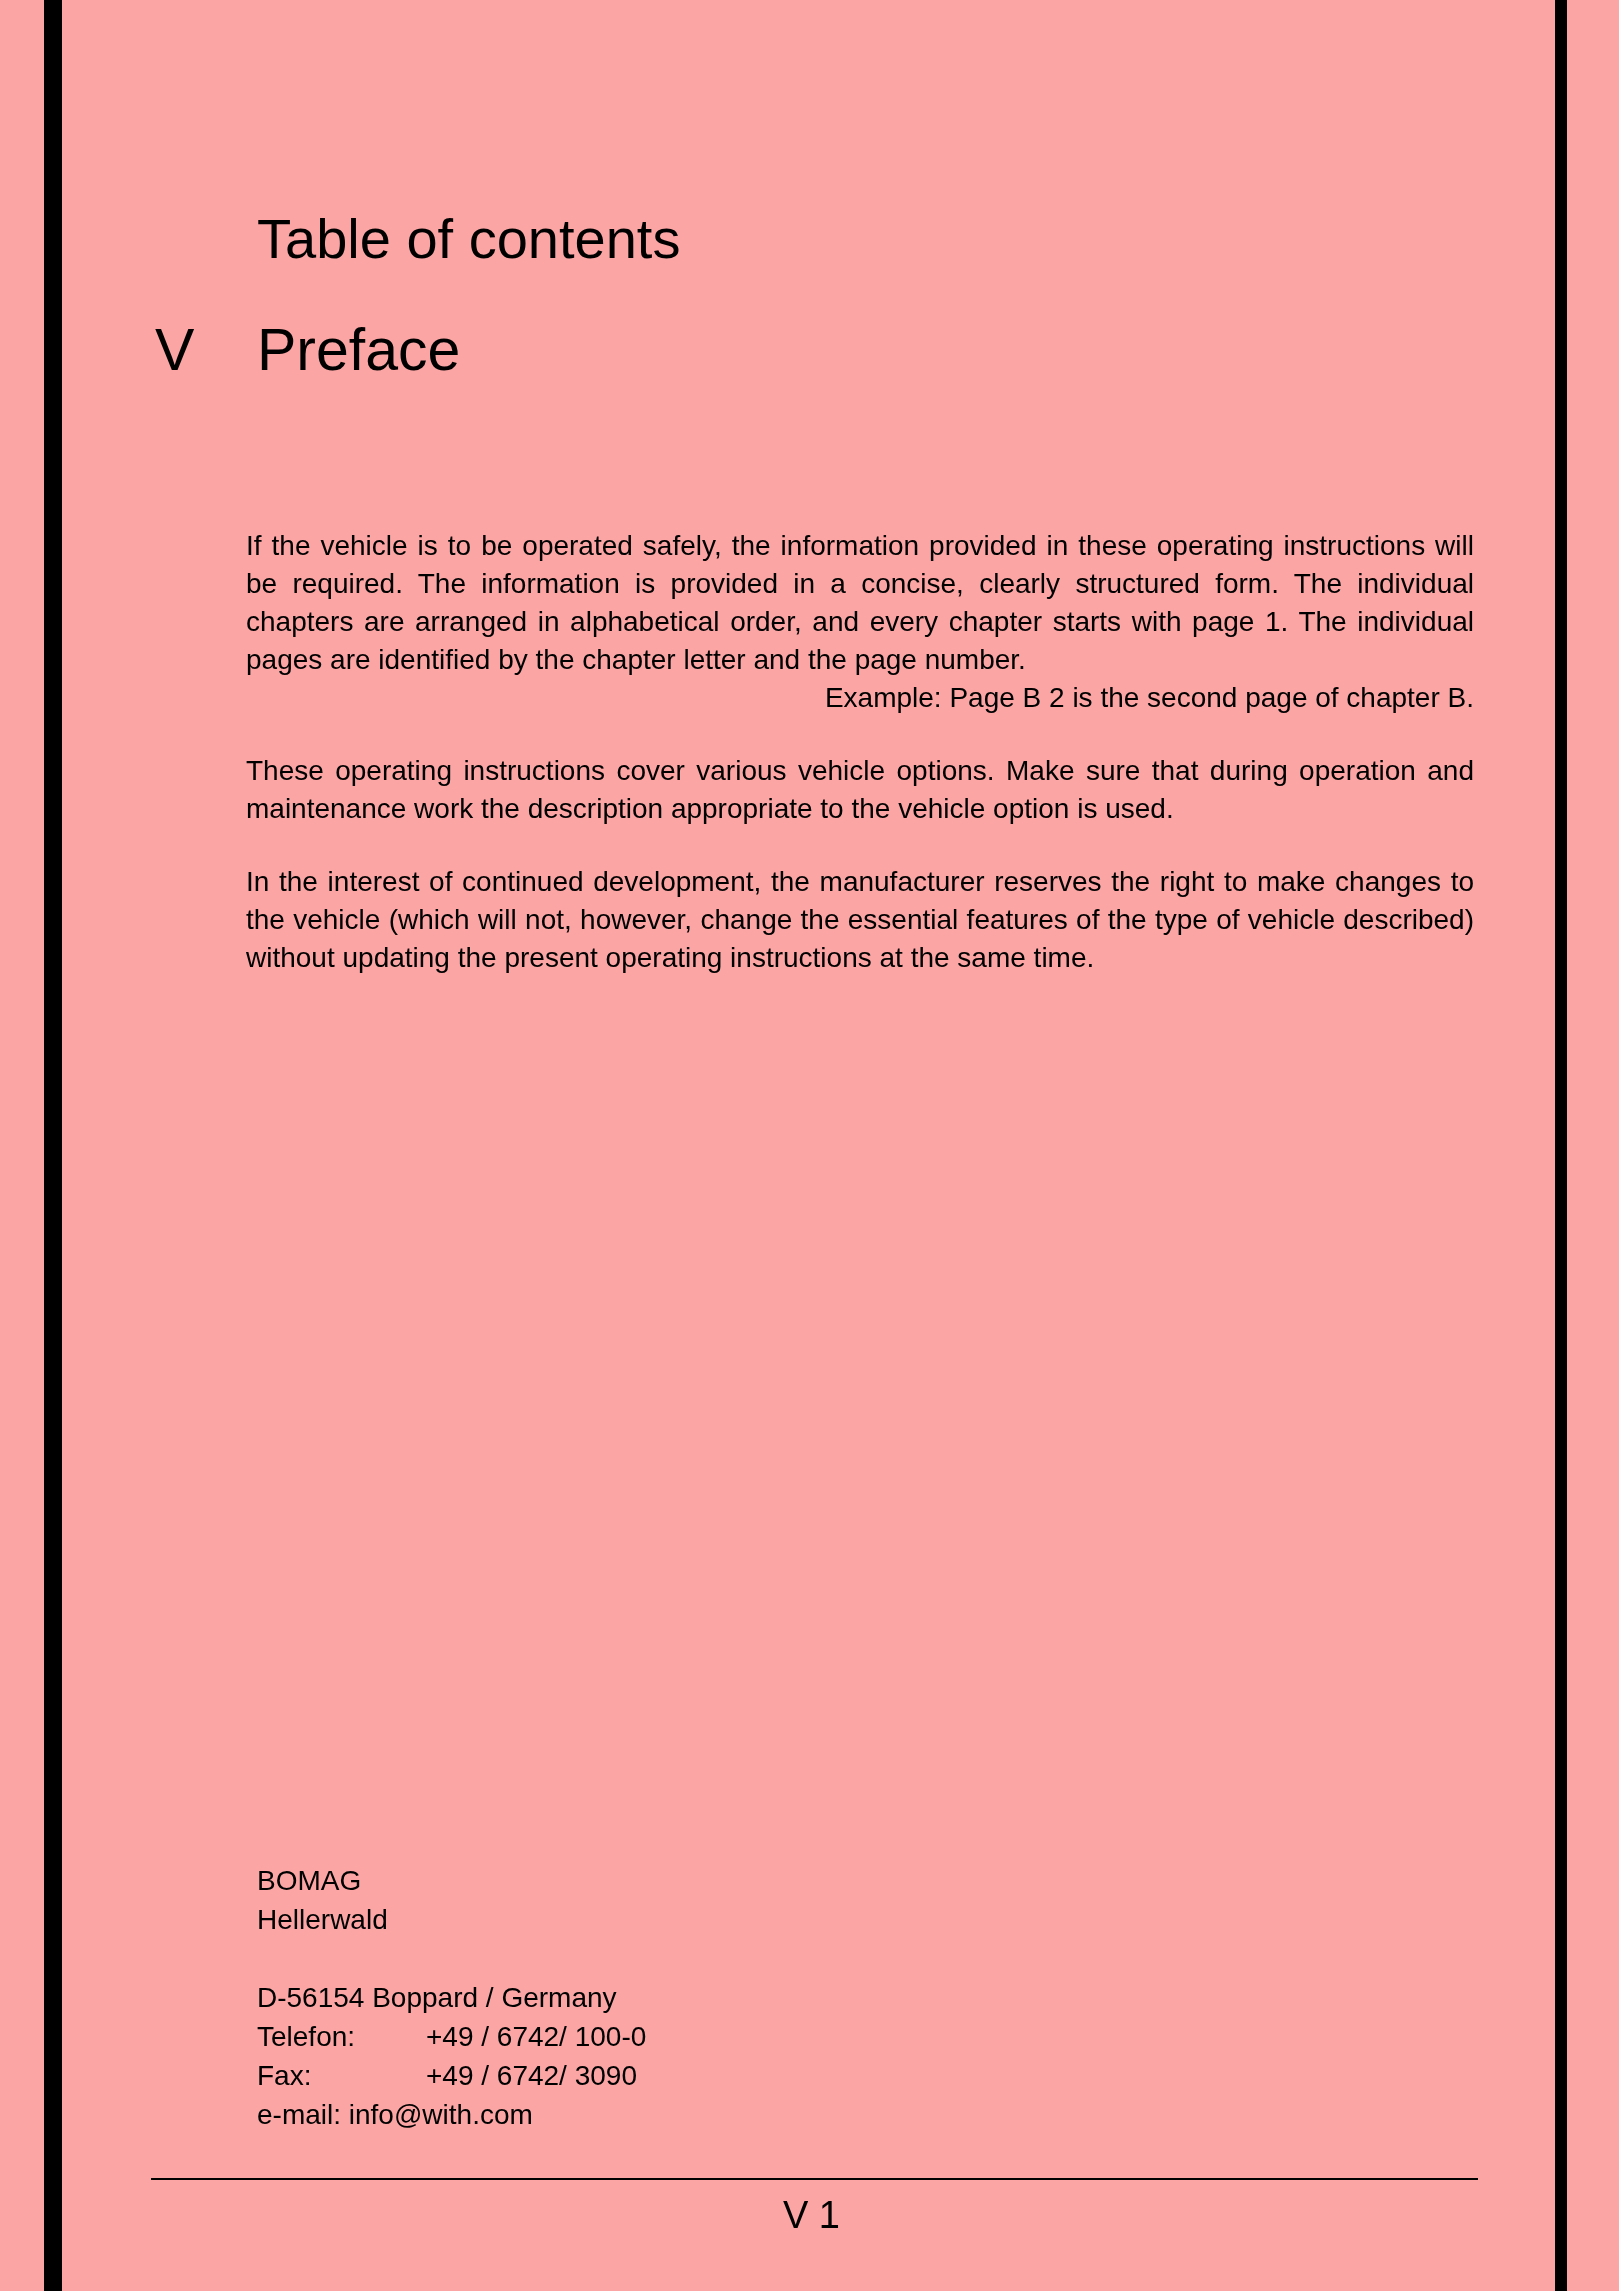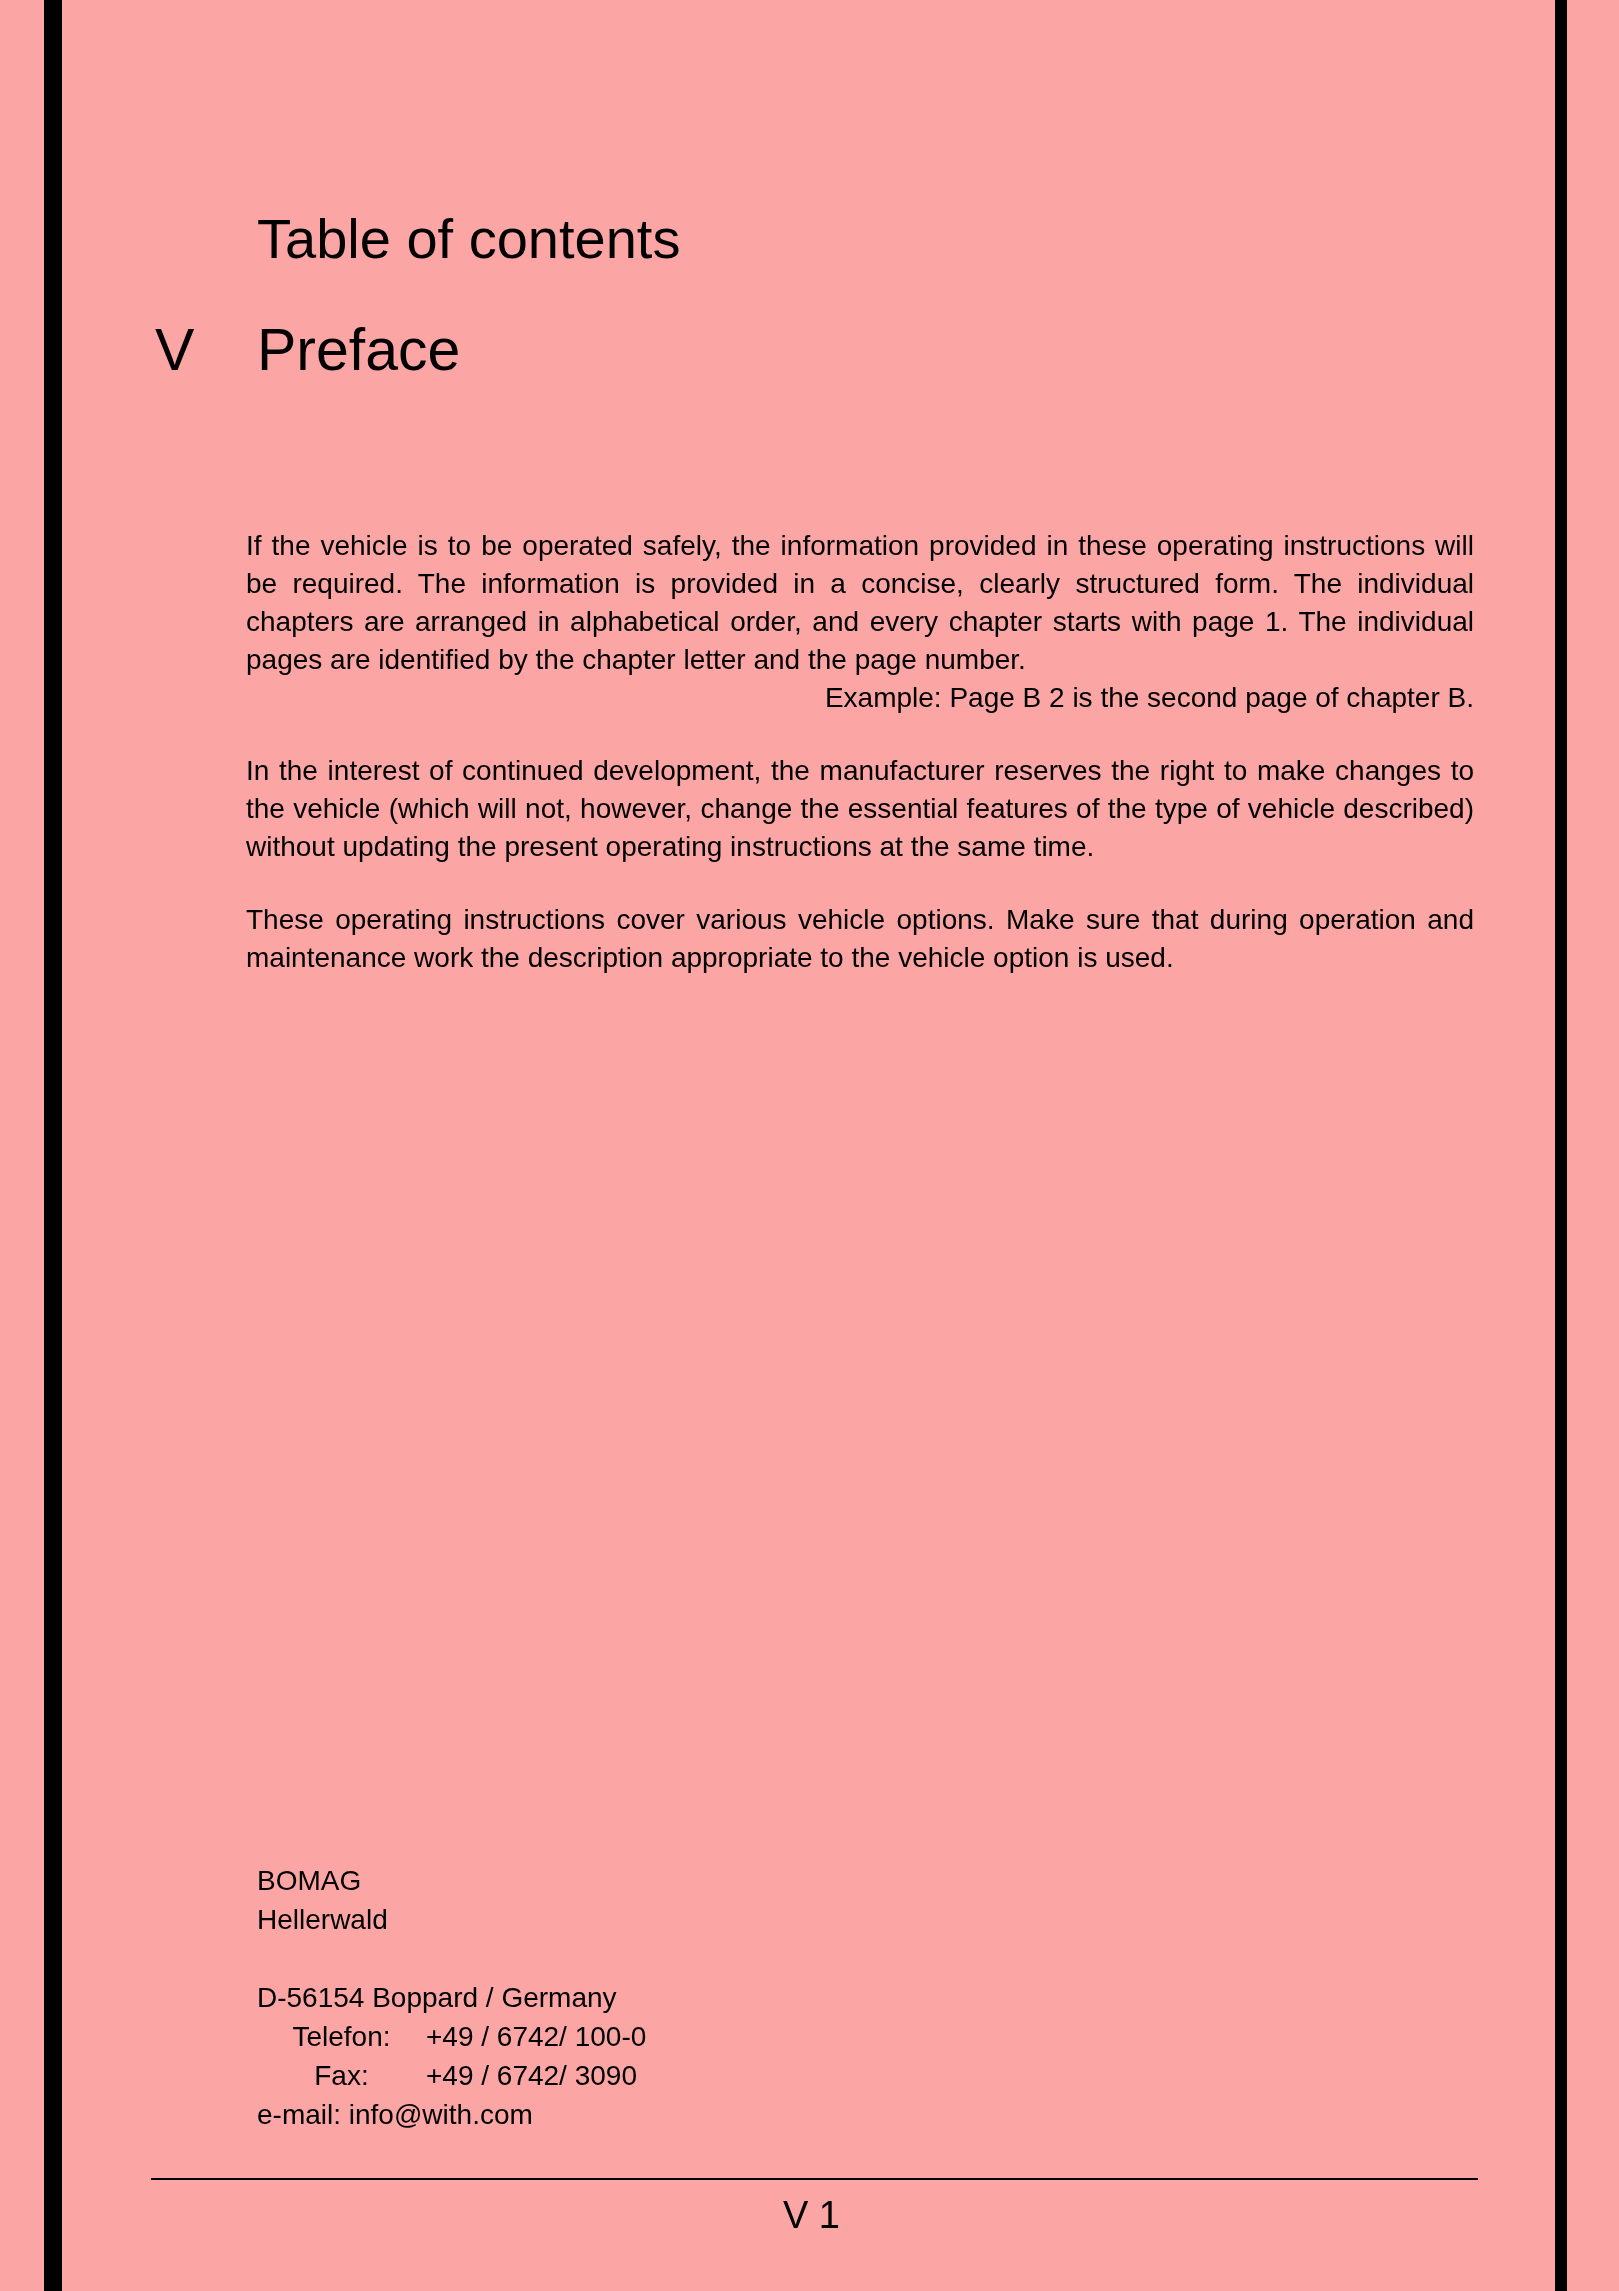--- a/index.html
+++ b/index.html
@@ -57,21 +57,21 @@
   .contact-block {
     position: absolute;
     left: 257px;
     top: 1818px;
     width: 882px;
     font-size: 28px;
     line-height: 39px;
     margin-top: 43px;
   }
   .contact-gap { height: 39px; }
-  .contact-row { display: flex; text-align: center; }
+  .contact-row { display: flex; }
   .contact-label { display: inline-block; width: 169px; flex: 0 0 169px; }
 
   .footer-rule {
     position: absolute;
     left: 151px;
     top: 2178px;
     width: 1327px;
     border-top: 2.9px solid #000000;
   }
   .page-number {
@@ -94,22 +94,22 @@
 
   <div class="toc-heading">Table of contents</div>
 
   <div class="chapter-letter">V</div>
 
   <div class="chapter-title">Preface</div>
 
   <div class="body-text">
     <p class="para justify">If the vehicle is to be operated safely, the information provided in these operating instructions will be required. The information is provided in a concise, clearly structured form. The individual chapters are arranged in alphabetical order, and every chapter starts with page 1. The individual pages are identified by the chapter letter and the page number.</p>
     <p class="para">Example: Page B 2 is the second page of chapter B.</p>
+    <p class="para justify spaced">These operating instructions cover various vehicle options. Make sure that during operation and maintenance work the description appropriate to the vehicle option is used.</p>
     <p class="para justify spaced">In the interest of continued development, the manufacturer reserves the right to make changes to the vehicle (which will not, however, change the essential features of the type of vehicle described) without updating the present operating instructions at the same time.</p>
-    <p class="para justify spaced">These operating instructions cover various vehicle options. Make sure that during operation and maintenance work the description appropriate to the vehicle option is used.</p>
   </div>
 
   <div class="contact-block">
     <div>BOMAG</div>
     <div>Hellerwald</div>
     <div class="contact-gap"></div>
     <div>D-56154 Boppard / Germany</div>
     <div class="contact-row">
       <span class="contact-label">Telefon:</span>
       <span>+49 / 6742/ 100-0</span>

